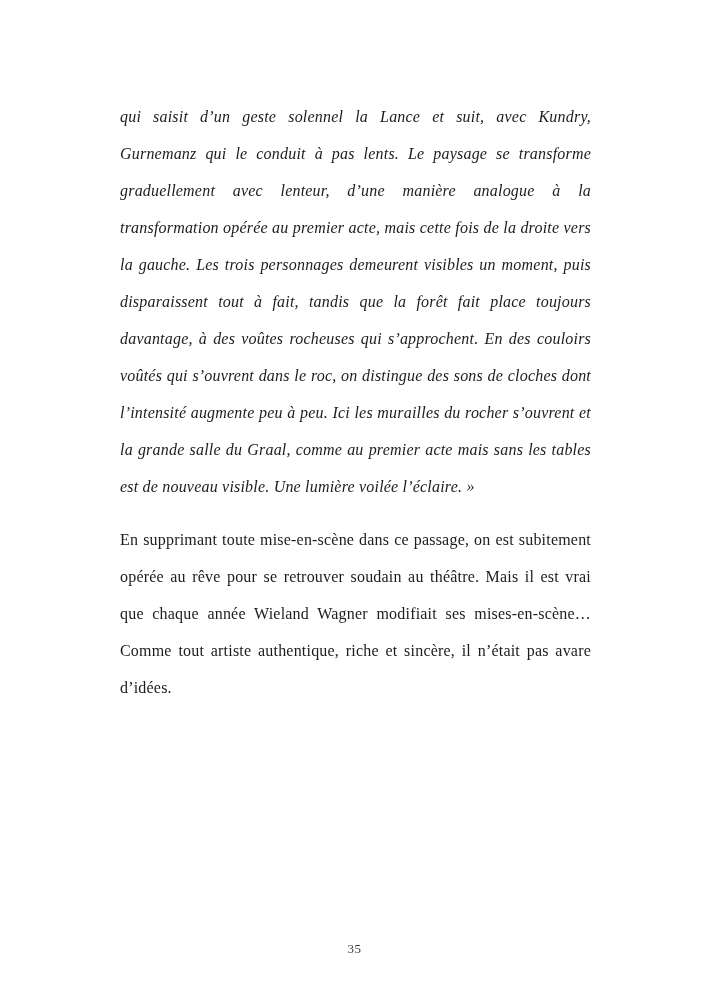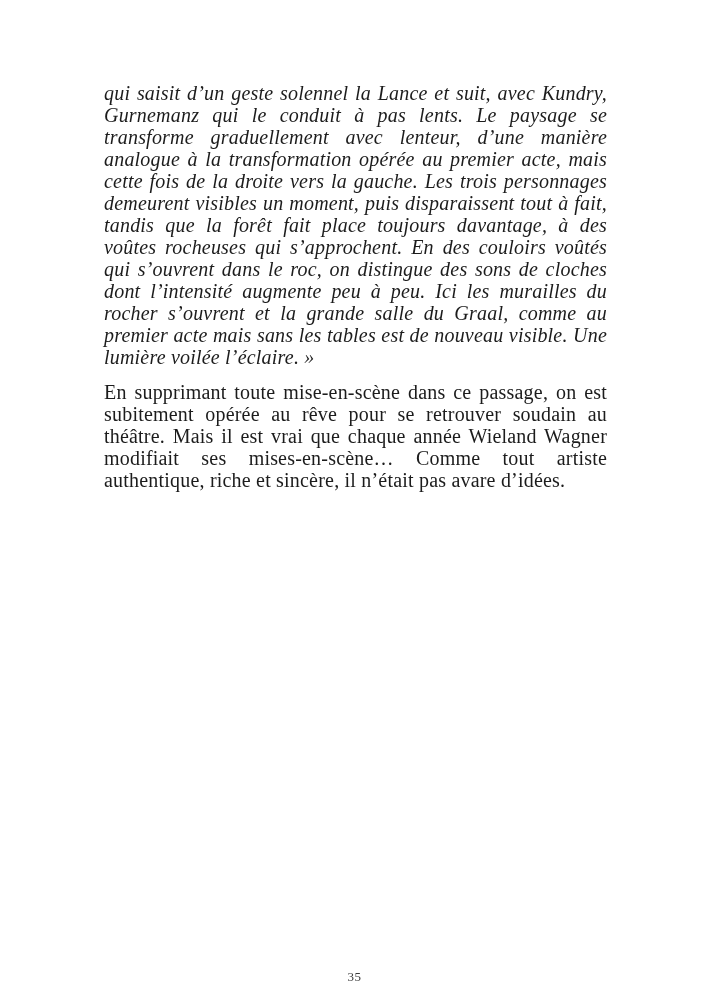--- a/index.html
+++ b/index.html
@@ -20,36 +20,36 @@
     inset: 0;
     background: #ffffff;
   }
   .text-block {
     position: absolute;
     left: 104px;
     top: 82px;
     width: 503px;
   }
   p {
-    margin: 0;
+    margin: 16px;
     text-align: justify;
-    font-size: 20px;
-    line-height: 22px;
+    font-size: 16px;
+    line-height: 37px;
     letter-spacing: 0.2px;
   }
   p.quote {
     font-style: italic;
   }
   p.commentary {
     font-style: normal;
     margin-top: 13px;
   }
   .page-number {
     position: absolute;
-    top: 969px;
+    top: 941px;
     left: 0;
     width: 100%;
     text-align: center;
     font-size: 13px;
     color: #3a3a3a;
     letter-spacing: 0.5px;
   }
 </style>
 </head>
 <body>

